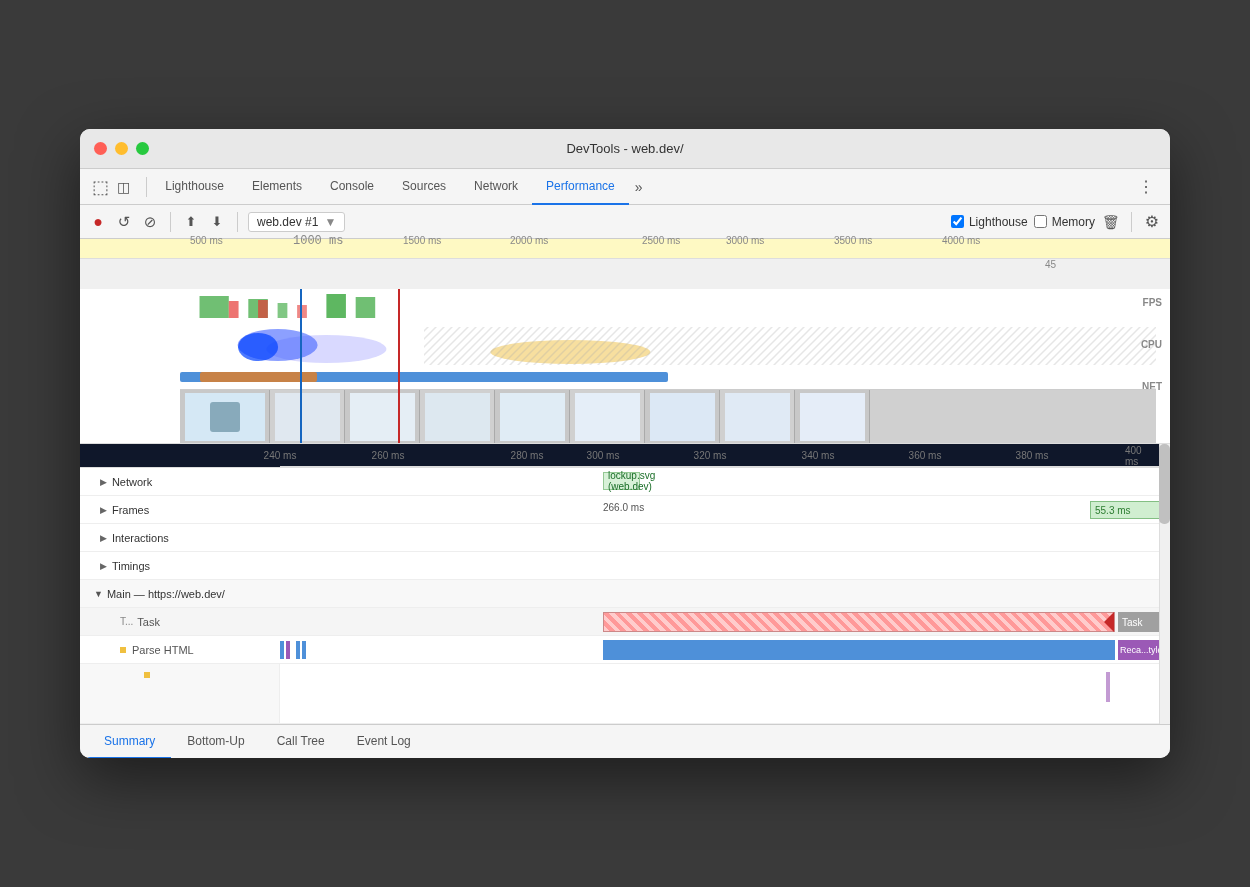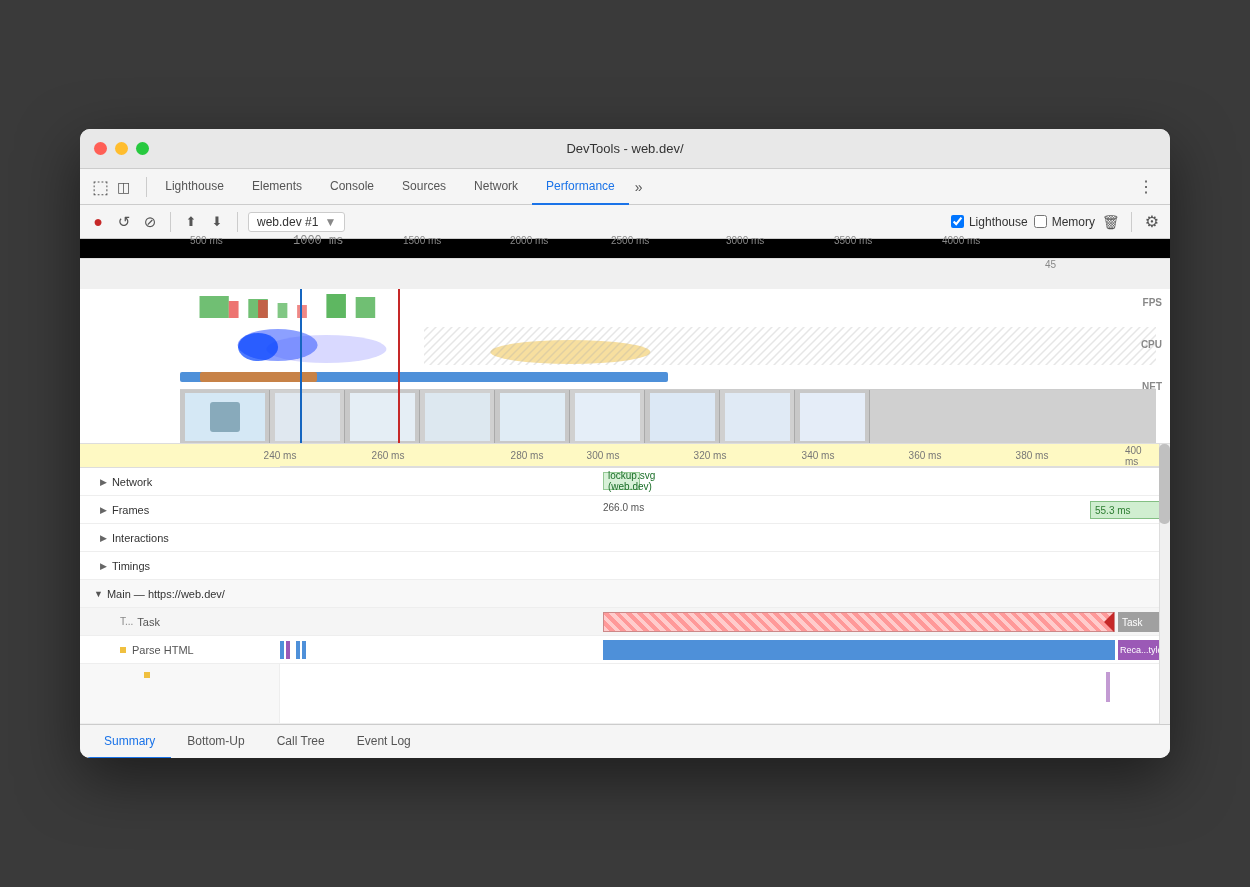--- a/index.html
+++ b/index.html
@@ -122,21 +122,21 @@
     .checkbox-wrap input { cursor: pointer; }
     .settings-icon {
       margin-left: auto;
       cursor: pointer;
       color: #555;
       font-size: 16px;
     }
     
     .timeline-ruler {
       height: 20px;
-      background: #000000;
+      background: #fef9c3;
       border-bottom: 1px solid #ddd;
       display: flex;
       align-items: center;
       padding: 0 0 16px 100px;
       font-size: 10px;
       color: #888;
       position: relative;
       text-align: right;
     }
     
@@ -158,21 +158,21 @@
     .cpu-label { top: 50px; }
     .net-label { top: 92px; }
 
     
     .timeline-area {
       background: white;
       position: relative;
     }
     .timeline-ruler2 {
       height: 24px;
-      background: #fef9c3;
+      background: #0f172a;
       border-bottom: 1px solid #ddd;
       display: flex;
       align-items: center;
       position: relative;
       font-size: 11px;
       color: #666;
       overflow: hidden;
     }
     .track {
       display: flex;
@@ -321,21 +321,21 @@
     <div class="toolbar-btn settings-icon">⚙</div>
   </div>
 
   <div class="overview-section">
 
     <div class="timeline-ruler" style="padding-left:100px;">
       <span style="position:absolute;left:110px;font-size:10px;color:#888;">500 ms</span>
       <span style="position:absolute;left:213px;font-size:12px;color:#888;font-family:Liberation Mono, monospace;">1000 ms</span>
       <span style="position:absolute;left:323px;font-size:10px;color:#888;">1500 ms</span>
       <span style="position:absolute;left:430px;font-size:10px;color:#888;">2000 ms</span>
-      <span style="position:absolute;left:531px;font-size:10px;color:#888;">2500 ms</span>
+      <span style="position:absolute;left:562px;font-size:10px;color:#888;">2500 ms</span>
       <span style="position:absolute;left:646px;font-size:10px;color:#888;">3000 ms</span>
       <span style="position:absolute;left:754px;font-size:10px;color:#888;">3500 ms</span>
       <span style="position:absolute;left:862px;font-size:10px;color:#888;">4000 ms</span>
       <span style="position:absolute;left:965px;font-size:10px;color:#888;margin-top:48px;">45</span>
     </div>
 
     <div class="overview-canvas" style="background:#fff;border-bottom:1px solid #ddd;height:155px;position:relative;overflow:hidden;">
 
       <span class="fps-label">FPS</span>
 

